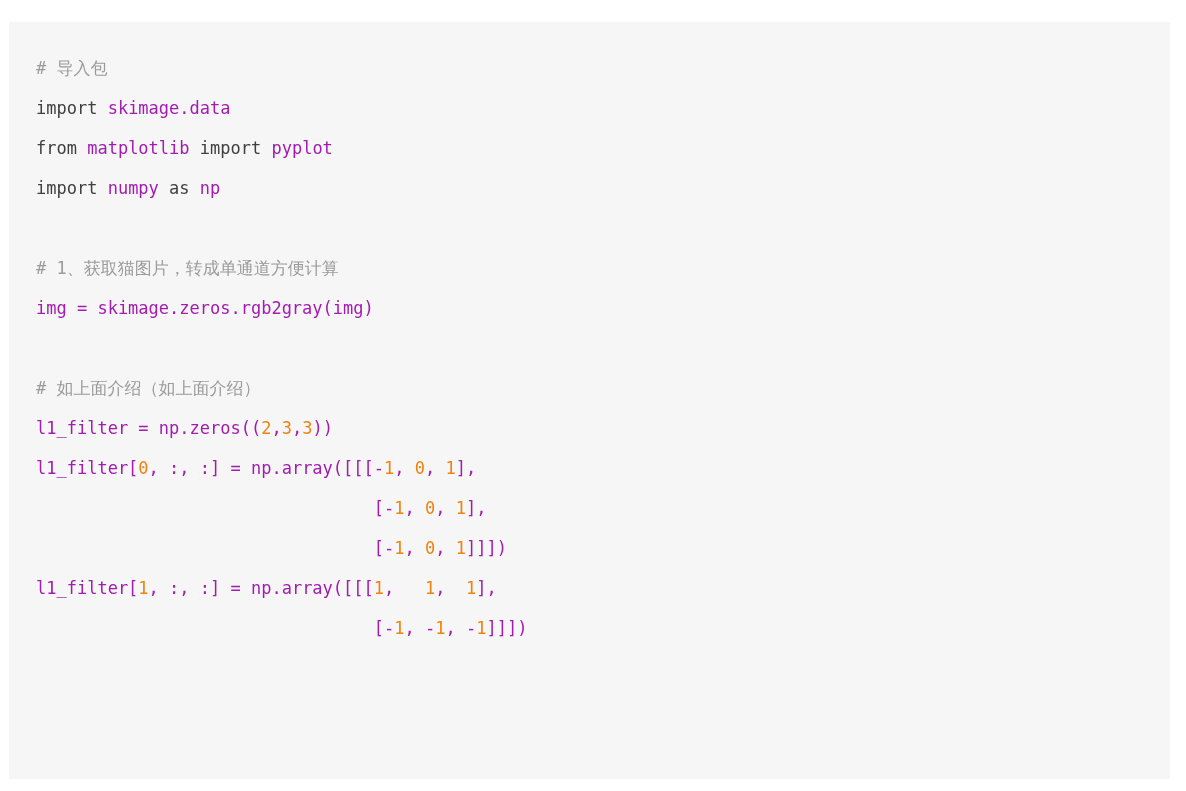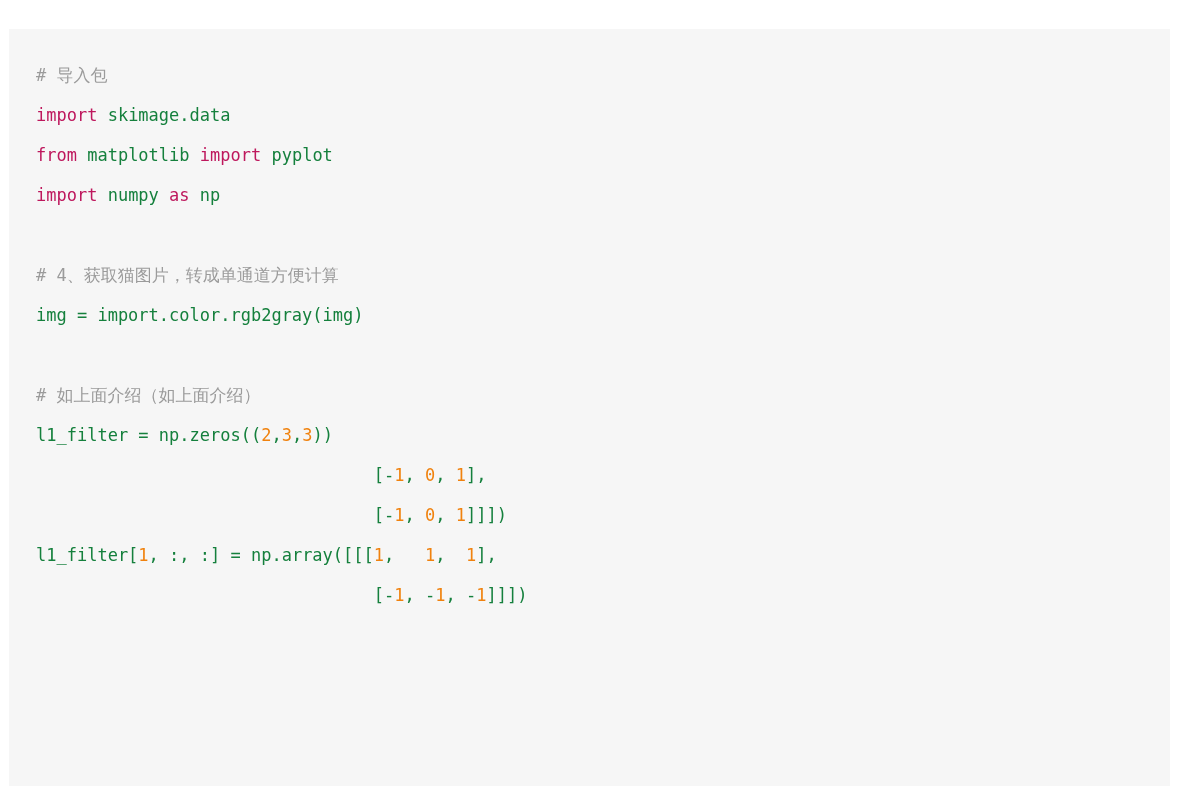--- a/index.html
+++ b/index.html
@@ -9,21 +9,21 @@
     width: 1186px;
     height: 791px;
     overflow: hidden;
   }
   body {
     font-family: "DejaVu Sans Mono", monospace;
   }
   #code-block {
     position: absolute;
     left: 9px;
-    top: 29px;
+    top: 22px;
     width: 1161px;
     height: 757px;
     background: #f6f6f6;
     box-sizing: border-box;
     padding: 26px 0 0 0;
     overflow: hidden;
   }
   .code-line {
     height: 40px;
     line-height: 40px;
@@ -31,37 +31,38 @@
     font-family: "DejaVu Sans Mono", monospace;
     font-size: 17px;
     color: #2f2f2f;
     white-space: pre;
     letter-spacing: 0px;
   }
   .code-line.blank {
     height: 40px;
   }
   .tok-com  { color: #9b9b9b; }
-  .tok-kw   { color: #be185d; }
+  .tok-kw   { color: #404040; }
   .tok-num  { color: #f0820e; }
-  .tok-txt  { color: #15803d; }
+  .tok-txt  { color: #a21caf; }
 </style>
 </head>
 <body>
 
 <div id="code-block">
   <div id="code-lines">
       <div class="code-line"><span class="tok-com"># 导入包</span></div>
       <div class="code-line"><span class="tok-kw">import</span><span class="tok-txt"> skimage.data</span></div>
       <div class="code-line"><span class="tok-kw">from</span><span class="tok-txt"> matplotlib </span><span class="tok-kw">import</span><span class="tok-txt"> pyplot</span></div>
       <div class="code-line"><span class="tok-kw">import</span><span class="tok-txt"> numpy </span><span class="tok-kw">as</span><span class="tok-txt"> np</span></div>
       <div class="code-line blank">&nbsp;</div>
-      <div class="code-line"><span class="tok-com"># 4、获取猫图片，转成单通道方便计算</span></div>
-      <div class="code-line"><span class="tok-txt">img = import.color.rgb2gray(img)</span></div>
+      <div class="code-line"><span class="tok-com"># 1、获取猫图片，转成单通道方便计算</span></div>
+      <div class="code-line"><span class="tok-txt">img = skimage.zeros.rgb2gray(img)</span></div>
       <div class="code-line blank">&nbsp;</div>
       <div class="code-line"><span class="tok-com"># 如上面介绍（如上面介绍）</span></div>
       <div class="code-line"><span class="tok-txt">l1_filter = np.zeros((</span><span class="tok-num">2</span><span class="tok-txt">,</span><span class="tok-num">3</span><span class="tok-txt">,</span><span class="tok-num">3</span><span class="tok-txt">))</span></div>
+      <div class="code-line"><span class="tok-txt">l1_filter[</span><span class="tok-num">0</span><span class="tok-txt">, :, :] = np.array([[[-</span><span class="tok-num">1</span><span class="tok-txt">, </span><span class="tok-num">0</span><span class="tok-txt">, </span><span class="tok-num">1</span><span class="tok-txt">],</span></div>
       <div class="code-line"><span class="tok-txt">                                 [-</span><span class="tok-num">1</span><span class="tok-txt">, </span><span class="tok-num">0</span><span class="tok-txt">, </span><span class="tok-num">1</span><span class="tok-txt">],</span></div>
       <div class="code-line"><span class="tok-txt">                                 [-</span><span class="tok-num">1</span><span class="tok-txt">, </span><span class="tok-num">0</span><span class="tok-txt">, </span><span class="tok-num">1</span><span class="tok-txt">]]])</span></div>
       <div class="code-line"><span class="tok-txt">l1_filter[</span><span class="tok-num">1</span><span class="tok-txt">, :, :] = np.array([[[</span><span class="tok-num">1</span><span class="tok-txt">,   </span><span class="tok-num">1</span><span class="tok-txt">,  </span><span class="tok-num">1</span><span class="tok-txt">],</span></div>
       <div class="code-line"><span class="tok-txt">                                 [-</span><span class="tok-num">1</span><span class="tok-txt">, -</span><span class="tok-num">1</span><span class="tok-txt">, -</span><span class="tok-num">1</span><span class="tok-txt">]]])</span></div>
     </div>
 </div>
 
 </body></html>

